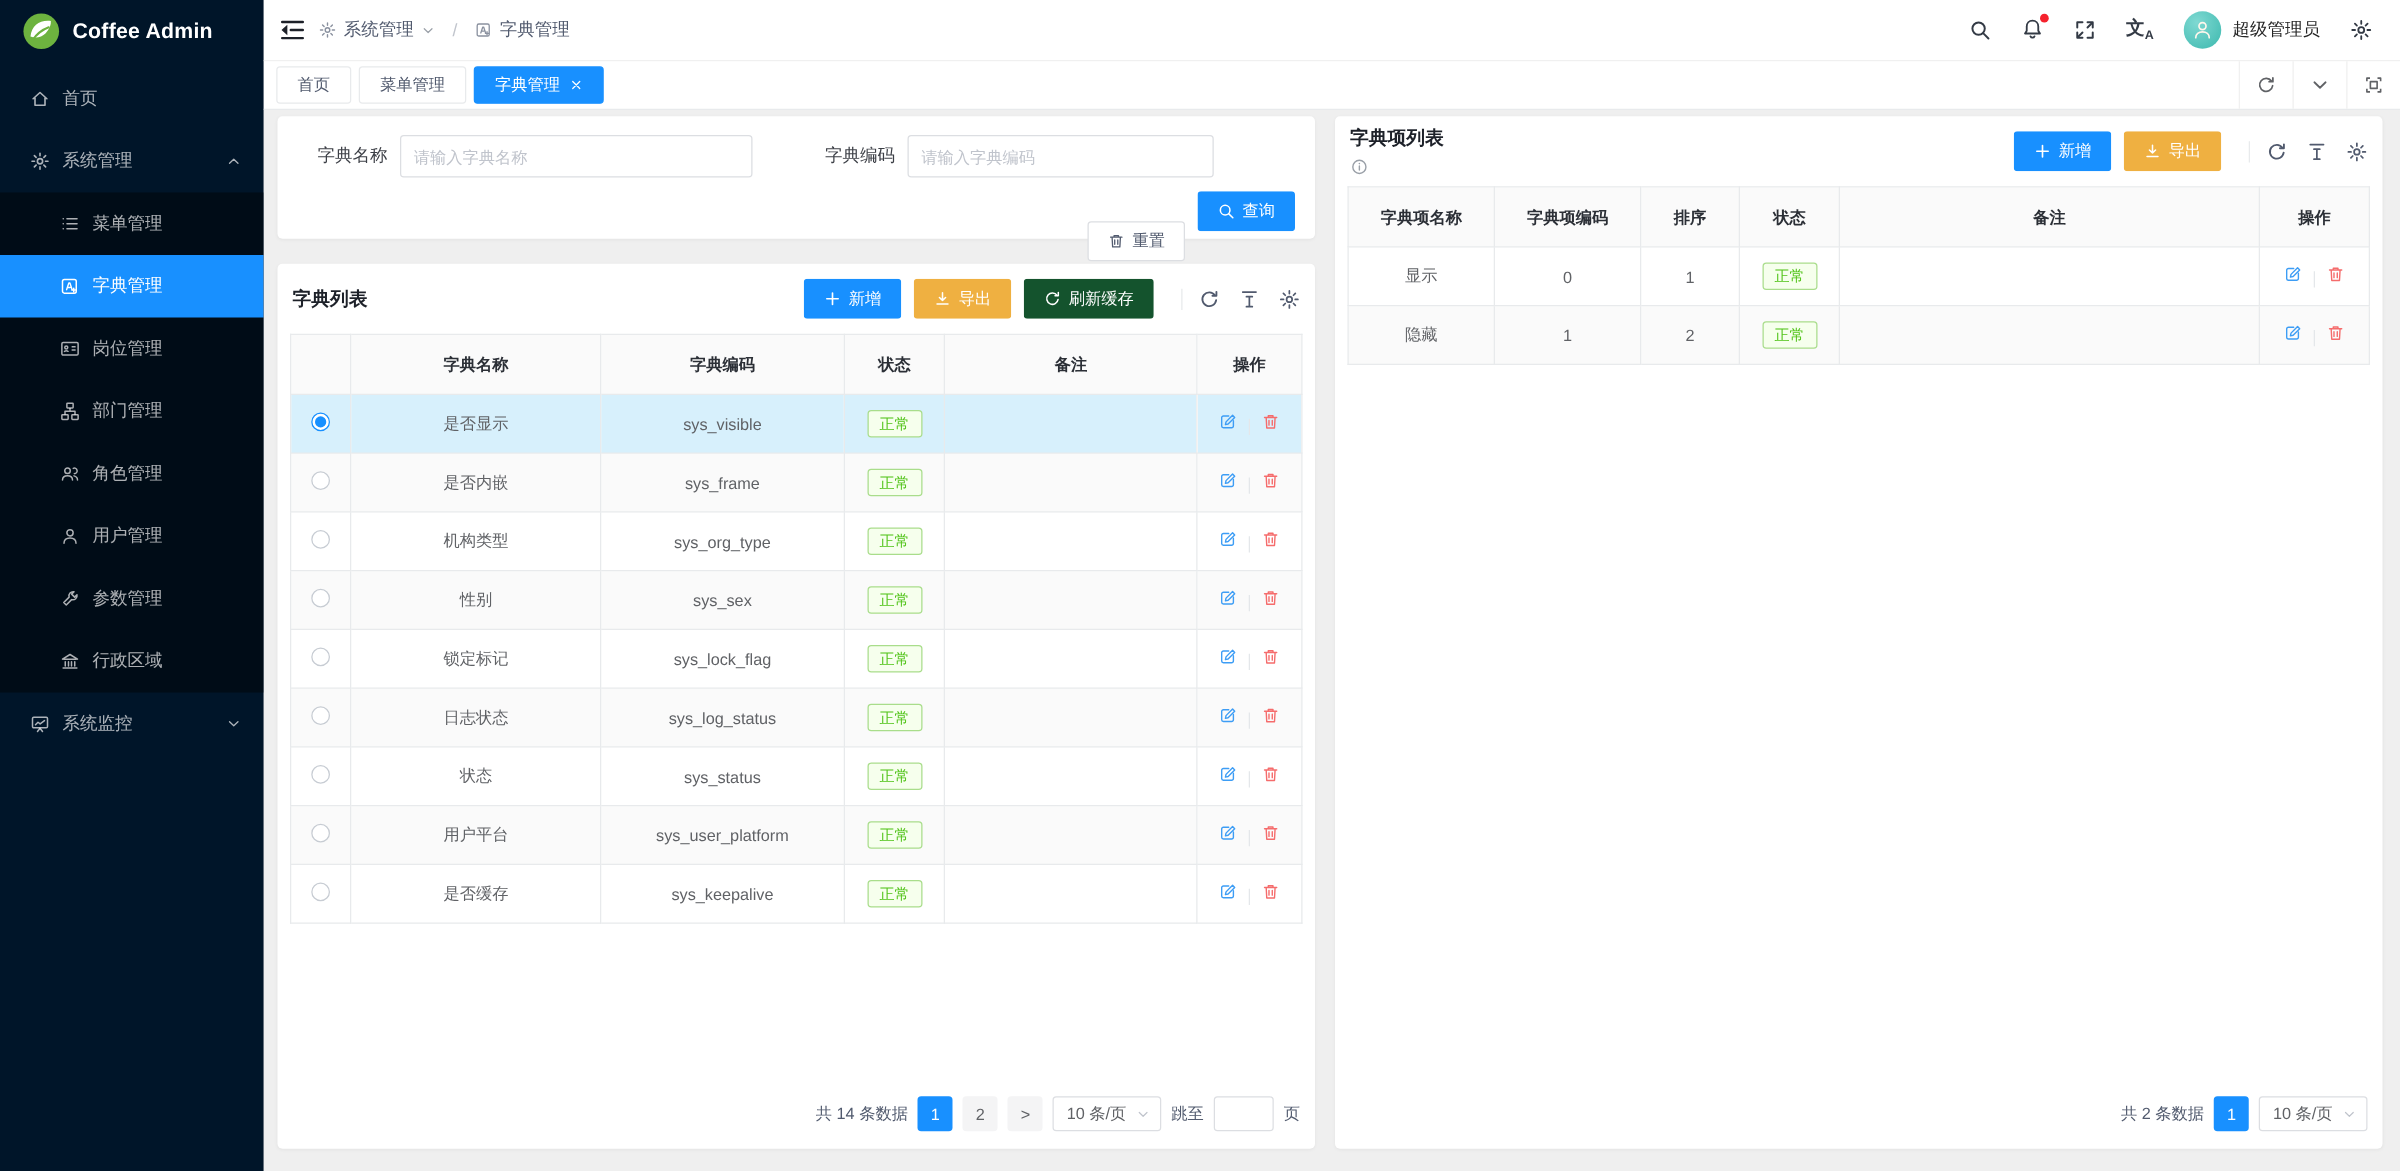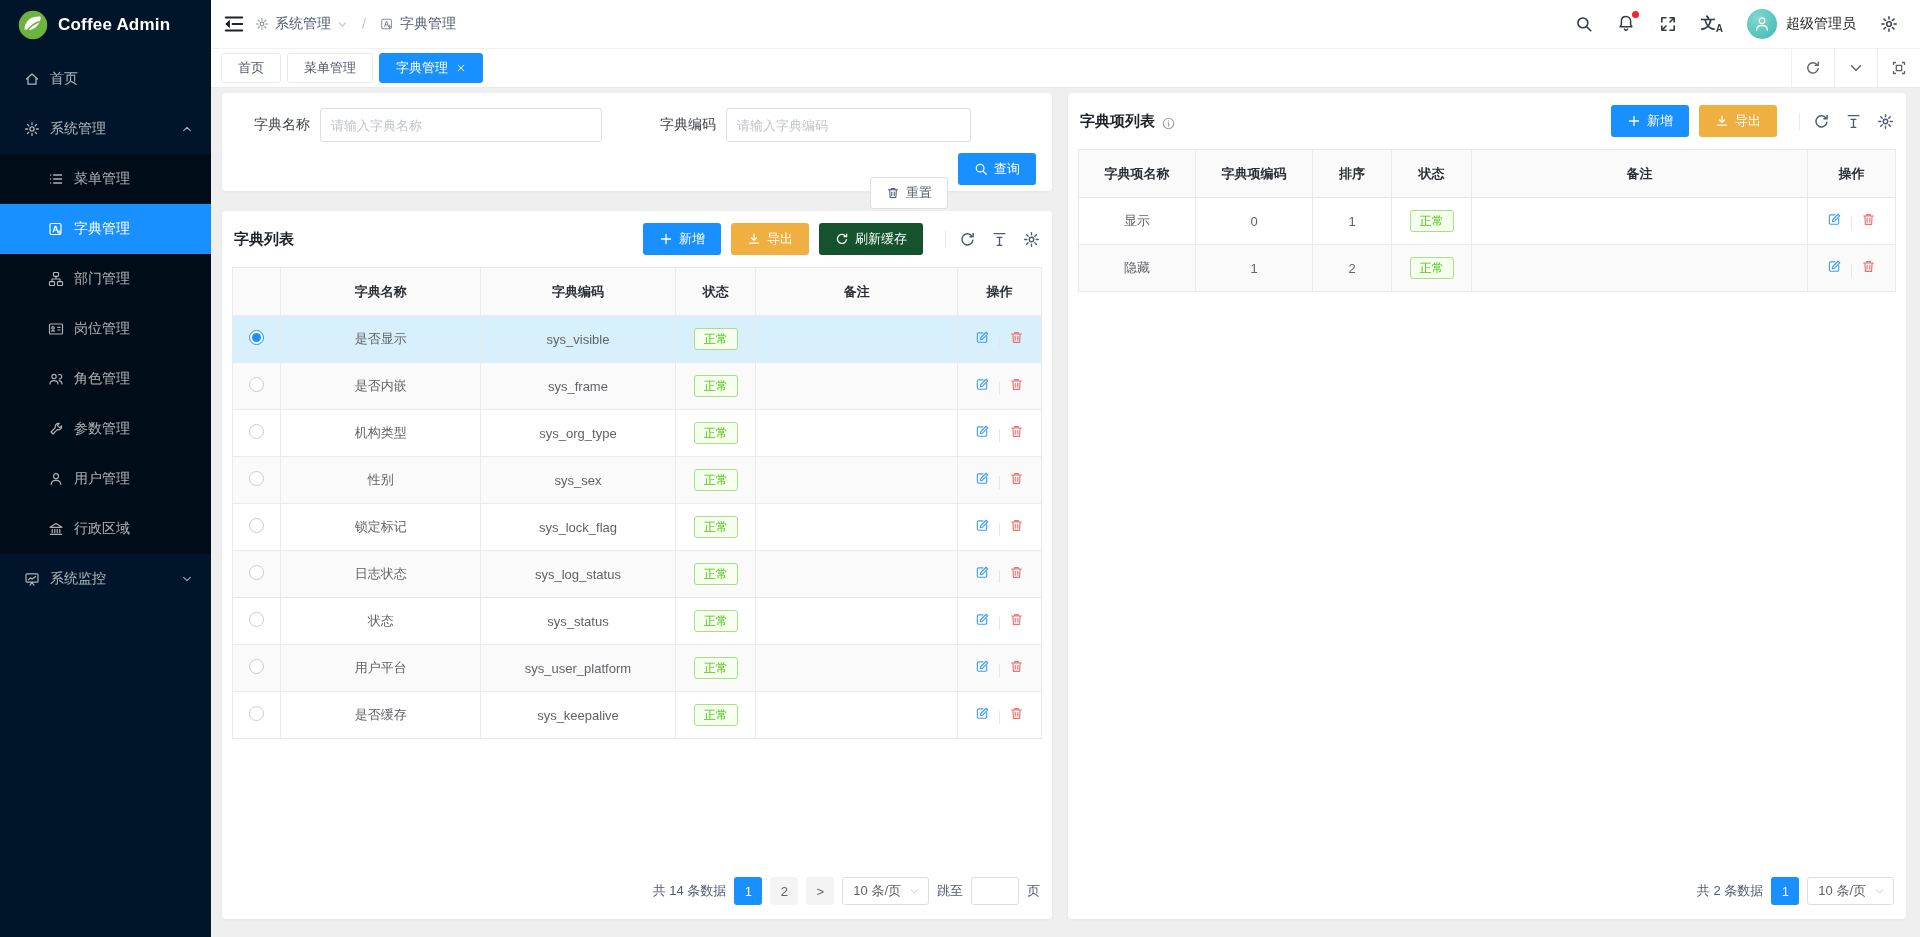--- a/index.html
+++ b/index.html
@@ -81,21 +81,21 @@
     padding:0 15px; border-radius:3px; font-size:13px; cursor:pointer; border:1px solid transparent; white-space:nowrap; }
   .btn .ic { width:14px; height:14px; }
   .btn-default { background:#fff; border-color:#dcdee2; color:#515a6e;margin-top:24px; }
   .btn-primary { background:#1890ff; color:#fff;font-family:Liberation Serif, serif; }
   .btn-warning { background:#efb041; color:#fff; }
   .btn-success { background:#14532d; color:#fff; }
 
   
   .list-card { flex:1; display:flex; flex-direction:column; min-height:0; }
   .toolbar { height:56px; display:flex; align-items:center; padding:0 12px; flex:none; }
-  .card-title { font-size:15px; font-weight:bold; color:#1d2129; display:flex; align-items:flex-end; gap:6px; }
+  .card-title { font-size:15px; font-weight:bold; color:#1d2129; display:flex; align-items:flex-start; gap:6px;flex-direction:column; }
   .card-title .ic { color:#9aa0a8; width:15px; height:15px; }
   .toolbar-btns { margin-left:auto; display:flex; align-items:center; gap:10px; }
   .icon-group { display:flex; align-items:center; gap:15px; margin-left:12px; padding-left:13px; border-left:1px solid #e8eaec; }
   .tool-icon { width:17px; height:17px; color:#515a6e; cursor:pointer; }
 
   
   table { border-collapse:collapse; margin:0 10px; table-layout:fixed; flex:none; }
   th, td { border:1px solid #e8eaec; text-align:center; font-size:13px; overflow:hidden; white-space:nowrap; }
   th { height:48px; background:#fafafa; color:#2b2f36; font-weight:600; }
   td { height:47px; color:#606266; }
@@ -315,47 +315,47 @@
           <span>菜单管理</span>
         </div>
         <div class="menu-item active">
           <svg class="ic">
               <use href="#i-dict"></use>
             </svg>
           <span>字典管理</span>
         </div>
         <div class="menu-item">
           <svg class="ic">
+              <use href="#i-idcard"></use>
+            </svg>
+          <span>岗位管理</span>
+        </div>
+        <div class="menu-item">
+          <svg class="ic">
               <use href="#i-org"></use>
             </svg>
           <span>部门管理</span>
         </div>
         <div class="menu-item">
           <svg class="ic">
-              <use href="#i-idcard"></use>
-            </svg>
-          <span>岗位管理</span>
+              <use href="#i-roles"></use>
+            </svg>
+          <span>角色管理</span>
         </div>
         <div class="menu-item">
           <svg class="ic">
-              <use href="#i-roles"></use>
-            </svg>
-          <span>角色管理</span>
+              <use href="#i-user"></use>
+            </svg>
+          <span>用户管理</span>
         </div>
         <div class="menu-item">
           <svg class="ic">
               <use href="#i-wrench"></use>
             </svg>
           <span>参数管理</span>
-        </div>
-        <div class="menu-item">
-          <svg class="ic">
-              <use href="#i-user"></use>
-            </svg>
-          <span>用户管理</span>
         </div>
         <div class="menu-item">
           <svg class="ic">
               <use href="#i-bank"></use>
             </svg>
           <span>行政区域</span>
         </div>
       </div>
       <div class="menu-item">
         <svg class="ic">

